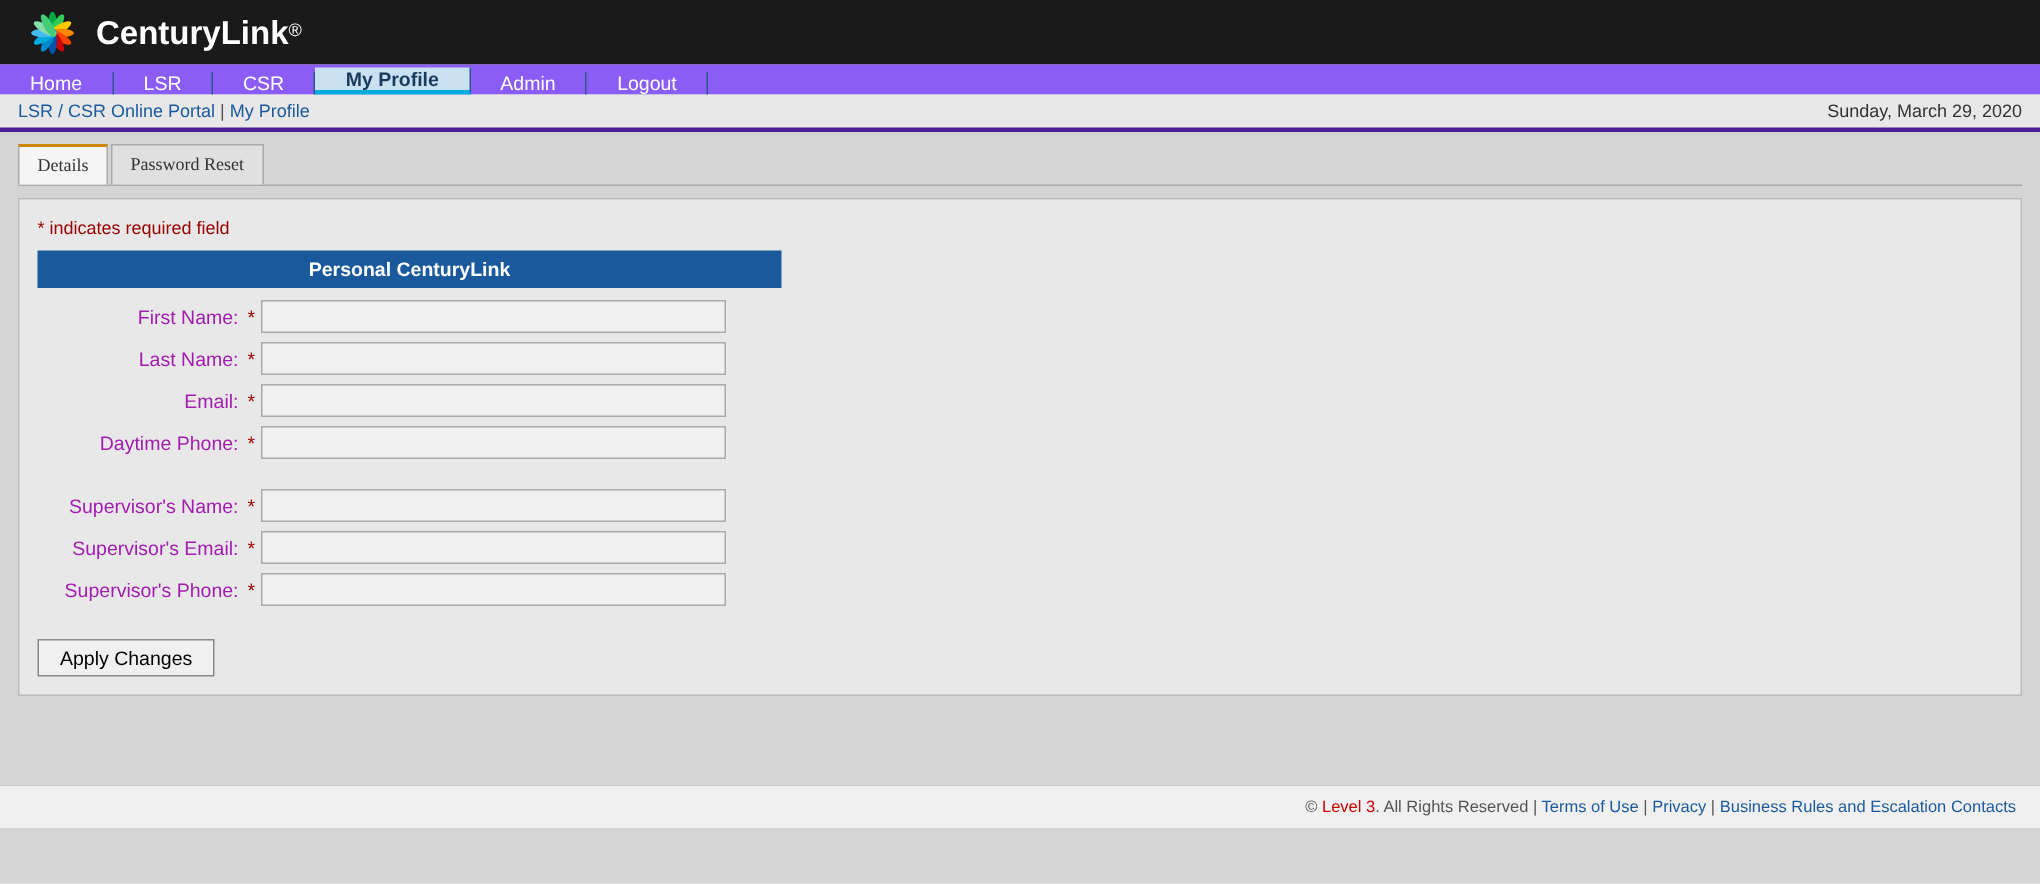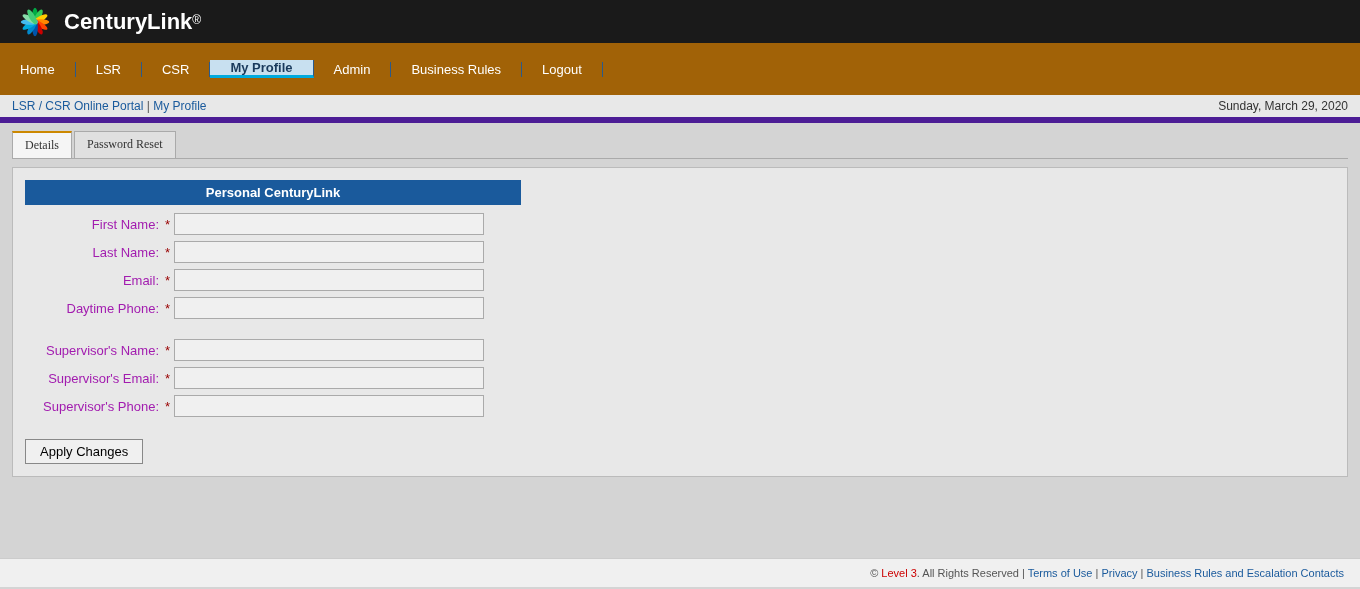--- a/index.html
+++ b/index.html
@@ -14,24 +14,24 @@
       padding: 0 16px;
     }
     #logo-area {
       display: flex;
       align-items: center;
       gap: 10px;
     }
 
     
     #navbar {
-      background: #a16207;
-      display: flex;
-      align-items: center;
-      height: 52px;
+      background: #8b5cf6;
+      display: flex;
+      align-items: flex-end;
+      height: 20px;
     }
     .nav-item {
       color: white;
       padding: 0 20px;
       display: flex;
       align-items: center;
       cursor: pointer;
       font-size: 13px;
       border-right: 1px solid #2a5a8c;
       text-decoration: none;
@@ -44,21 +44,21 @@
       font-weight: bold;
     }
 
     
     #breadcrumb-bar {
       background: #e8e8e8;
       padding: 4px 12px;
       display: flex;
       justify-content: space-between;
       align-items: center;
-      border-bottom: 6px solid #4c1d95;
+      border-bottom: 3px solid #4c1d95;
     }
     #breadcrumb {
       font-size: 12px;
     }
     #breadcrumb a {
       color: #1a5a9c;
       text-decoration: none;
     }
     #breadcrumb span { color: #555; }
     #date-display {
@@ -213,21 +213,20 @@
     </div>
   </div>
 </div>
 
 <div id="navbar">
   <div class="nav-item">Home</div>
   <div class="nav-item">LSR</div>
   <div class="nav-item">CSR</div>
   <div class="nav-item active">My Profile</div>
   <div class="nav-item">Admin</div>
-  <div class="nav-item">Business Rules</div>
   <div class="nav-item">Logout</div>
 </div>
 
 <div id="breadcrumb-bar">
   <div id="breadcrumb">
     <a href="#">LSR / CSR Online Portal</a>
     <span> | </span>
     <a href="#">My Profile</a>
   </div>
   <div id="date-display">Sunday, March 29, 2020</div>
@@ -235,20 +234,21 @@
 
 <div id="main-content">
 
   <div id="tabs">
     <div class="tab active">Details</div>
     <div class="tab">Password Reset</div>
   </div>
 
   <div id="form-panel">
 
+    <div id="required-note">* indicates required field</div>
 
     <div class="section-header">Personal CenturyLink</div>
 
     <div class="form-row">
       <div class="form-label">First Name:</div>
       <span class="required-star">*</span>
       <input class="form-input" type="text" value="" style="">
     </div>
 
     <div class="form-row">

